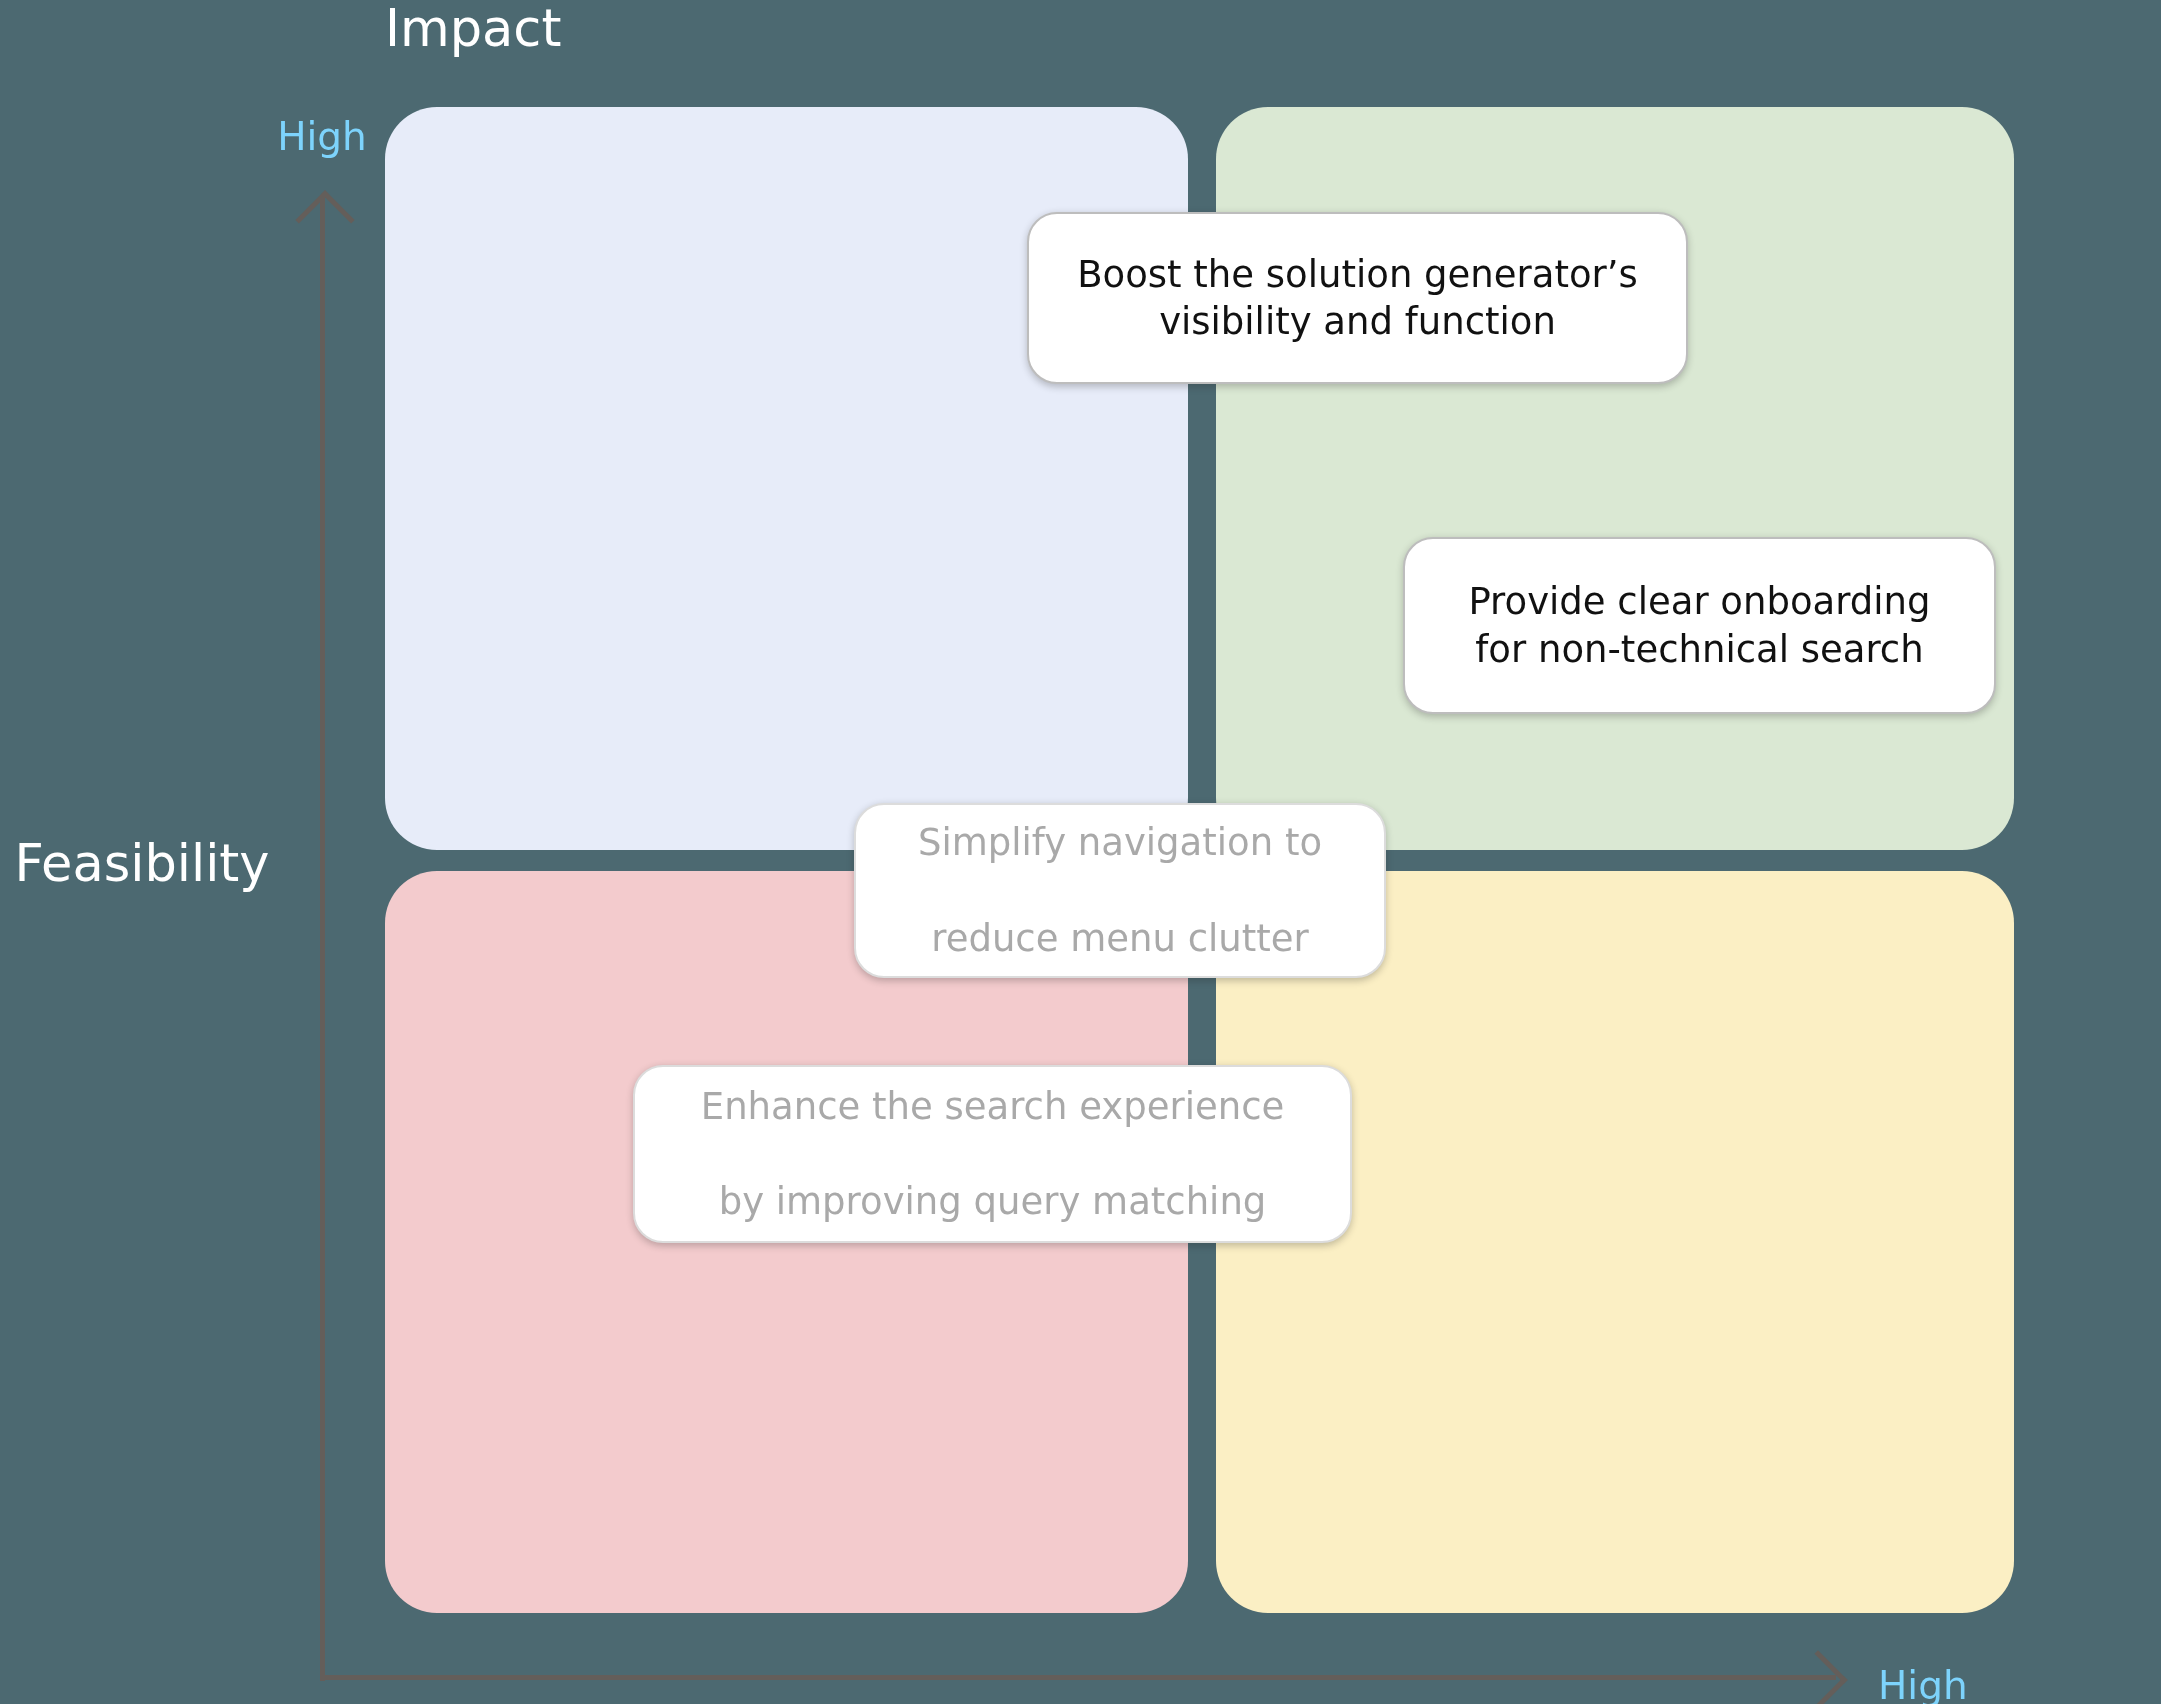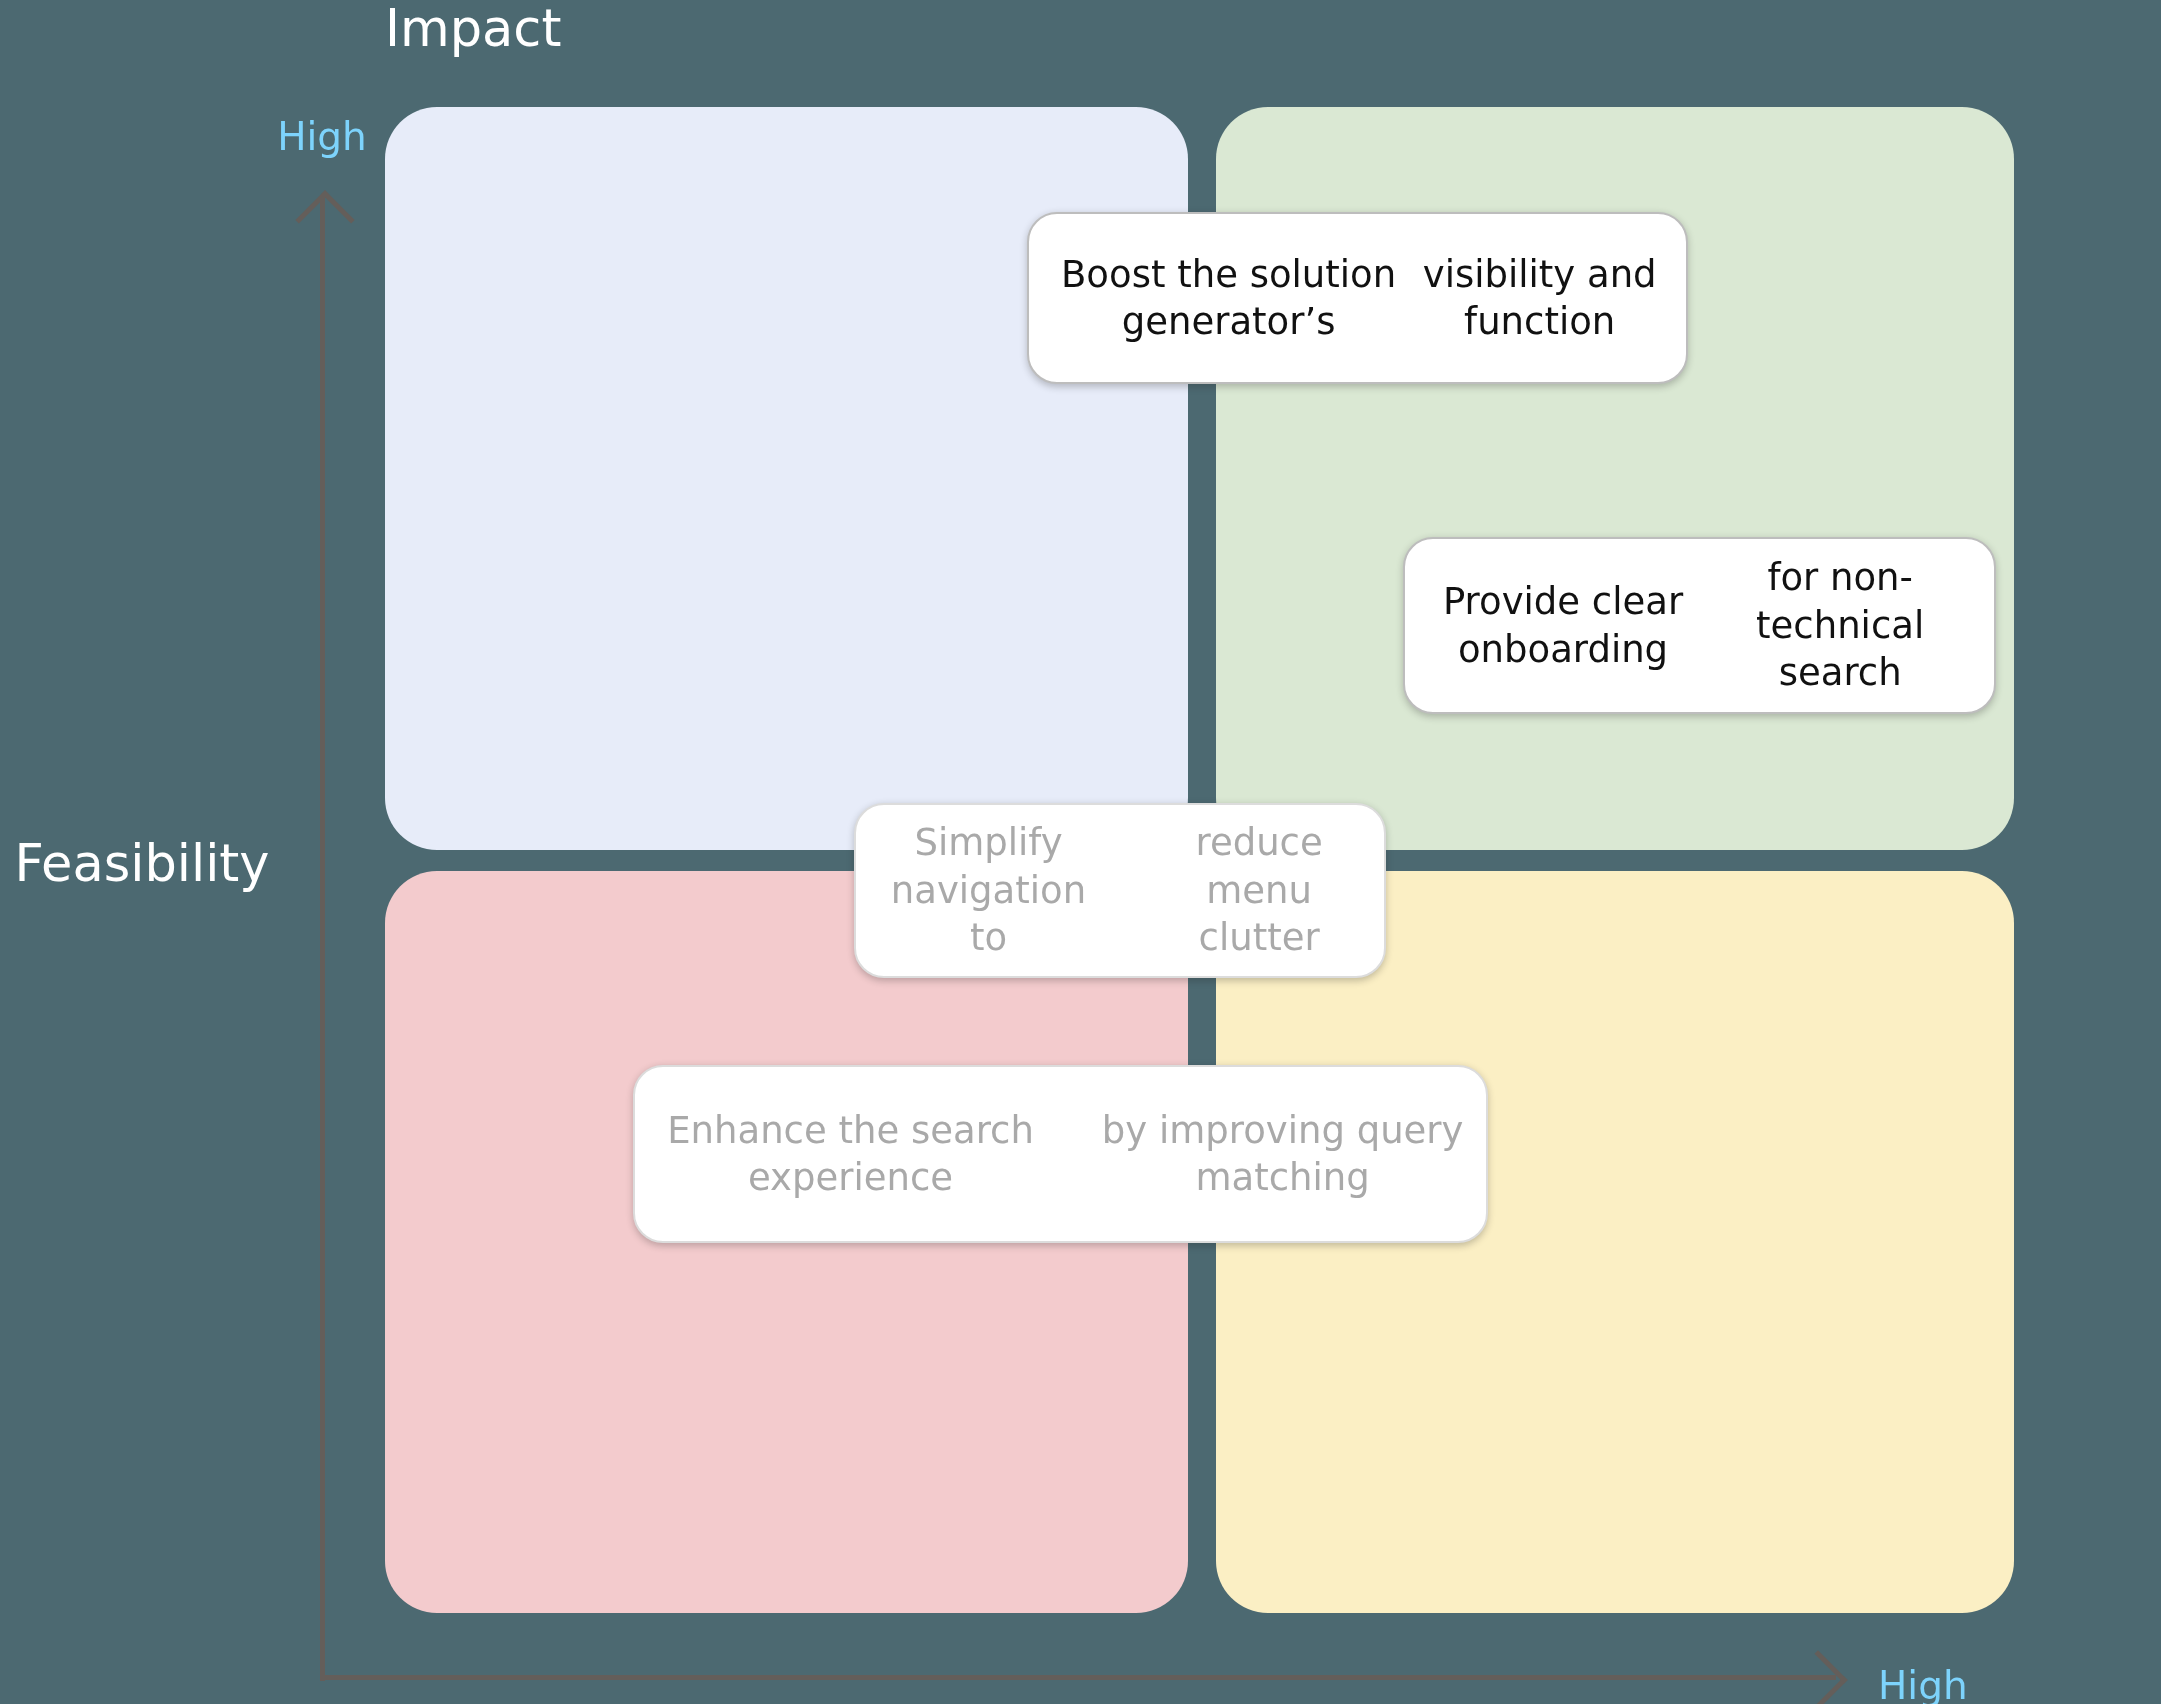--- a/index.html
+++ b/index.html
@@ -47,33 +47,33 @@
     font-size: 39px; line-height: 1.15; white-space: nowrap;
   }
   .high-label--top { left: 235px; width: 174px; top: 115px; text-align: center; }
   .high-label--bottom { left: 1878px; top: 1664px; }
 
   
   .card {
     position: absolute;
     background: #FFFFFF;
     border-radius: 30px;
-    display: flex; flex-direction: row;
+    display: flex; flex-direction: column;
     align-items: center; justify-content: center;
     text-align: center;
     font-size: 37px; line-height: 1.28;
     padding: 5.8px 17.4px; box-sizing: border-box;
     box-shadow: 0 2.9px 7px rgba(30,30,30,0.25);
   }
   .card--filled { color: #111111; border: 2.3px solid #BDBDBD; }
   .card--ghost  { color: #A9A9A9; border: 2.3px solid #DCDCDC; gap: 48px; }
   .card--boost   { left: 1027px; top: 212px;  width: 661px; height: 172px; }
   .card--onboard { left: 1403px; top: 537px;  width: 593px; height: 177px; }
   .card--navigation { left: 854px; top: 803px; width: 532px;  height: 175px; }
-  .card--search  { left: 633px; top: 1065px; width: 855px; height: 178px; }
+  .card--search  { left: 633px; top: 1065px; width: 719px; height: 178px; }
   .card-line { display: block; }
 </style>
 </head>
 <body>
 
 <div class="canvas">
 
   <div class="quad quad--tl"></div>
   <div class="quad quad--tr"></div>
   <div class="quad quad--bl"></div>

